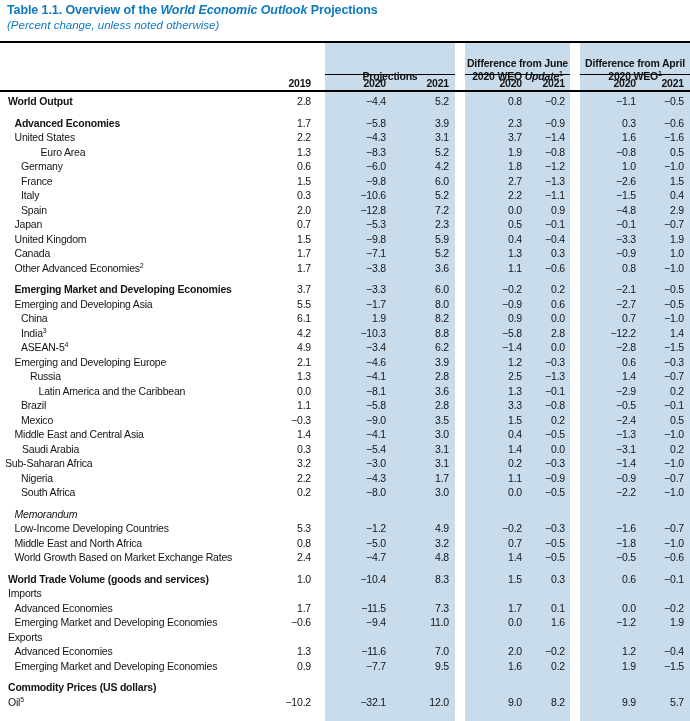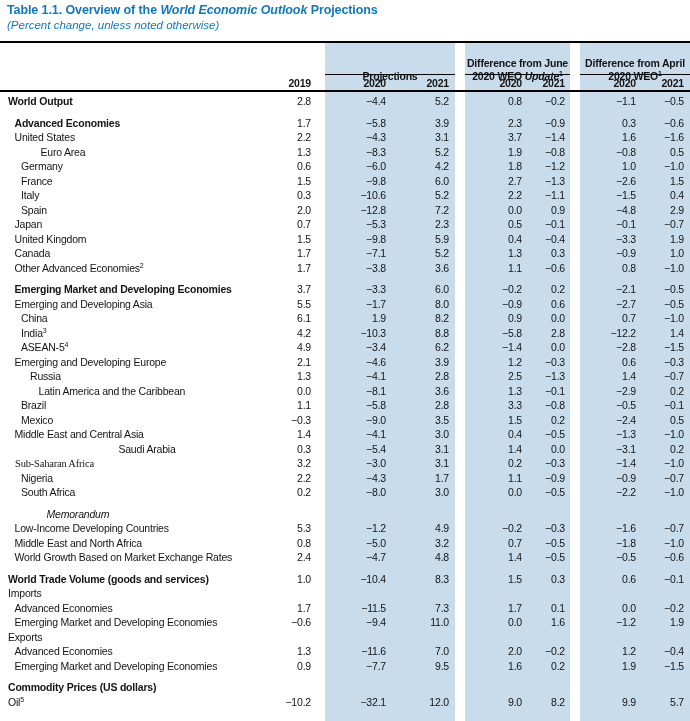--- a/index.html
+++ b/index.html
@@ -23,21 +23,21 @@
            font-size:10.5px; line-height:13px; letter-spacing:-0.2px; padding-bottom:2px; box-sizing:border-box; }
   .g1 { left:325px; width:130px; } .g2 { left:465px; width:105px; } .g3 { left:580px; width:110px; }
   .yearrow, .row { display:grid; grid-template-columns:272px 46px 7px 65px 65px 10px 61px 44px 10px 60px 50px; }
   .yearrow { position:absolute; top:75px; left:0; width:690px; height:15px; align-items:center;
              font-weight:bold; font-size:10.5px; letter-spacing:-0.2px; }
   #body { position:absolute; top:94px; left:0; width:690px; }
   .row { height:14.5px; align-items:center; font-size:10.5px; letter-spacing:-0.2px; }
   .row.gap { margin-top:7px; }
   .lbl { white-space:nowrap; overflow:hidden; }
   .row.b .lbl { font-weight:bold; }
-  .row.i .lbl { font-style:italic;margin-left:32px; }
+  .row.i .lbl { font-style:italic; }
   .num { text-align:right; white-space:nowrap; font-variant-numeric:tabular-nums; }
   .p0 { padding-right:7px; } .p1 { padding-right:4px; } .p2 { padding-right:6px; }
   .p3 { padding-right:4px; } .p4 { padding-right:5px; } .p5 { padding-right:4px; } .p6 { padding-right:6px; }
   sup { font-size:7px; line-height:0; vertical-align:super; }
 </style>
 </head>
 <body>
 
 <div class="page">
   <div class="title"><span>Table 1.1. Overview of the </span><span class="it">World Economic Outlook</span><span> Projections</span></div>
@@ -371,34 +371,34 @@
         <div class="num p1">−4.1</div>
         <div class="num p2">3.0</div>
         <div></div>
         <div class="num p3">0.4</div>
         <div class="num p4">−0.5</div>
         <div></div>
         <div class="num p5">−1.3</div>
         <div class="num p6">−1.0</div>
       </div>
       <div class="row">
-        <div class="lbl" style="padding-left: 22px; text-align: center;">Saudi Arabia</div>
+        <div class="lbl" style="padding-left: 22px;">Saudi Arabia</div>
         <div class="num p0">0.3</div>
         <div></div>
         <div class="num p1">−5.4</div>
         <div class="num p2">3.1</div>
         <div></div>
         <div class="num p3">1.4</div>
         <div class="num p4">0.0</div>
         <div></div>
         <div class="num p5">−3.1</div>
         <div class="num p6">0.2</div>
       </div>
       <div class="row">
-        <div class="lbl" style="padding-left: 15px; font-family: Liberation Serif, serif;">Sub-Saharan Africa</div>
+        <div class="lbl" style="padding-left: 5px;">Sub-Saharan Africa</div>
         <div class="num p0">3.2</div>
         <div></div>
         <div class="num p1">−3.0</div>
         <div class="num p2">3.1</div>
         <div></div>
         <div class="num p3">0.2</div>
         <div class="num p4">−0.3</div>
         <div></div>
         <div class="num p5">−1.4</div>
         <div class="num p6">−1.0</div>

